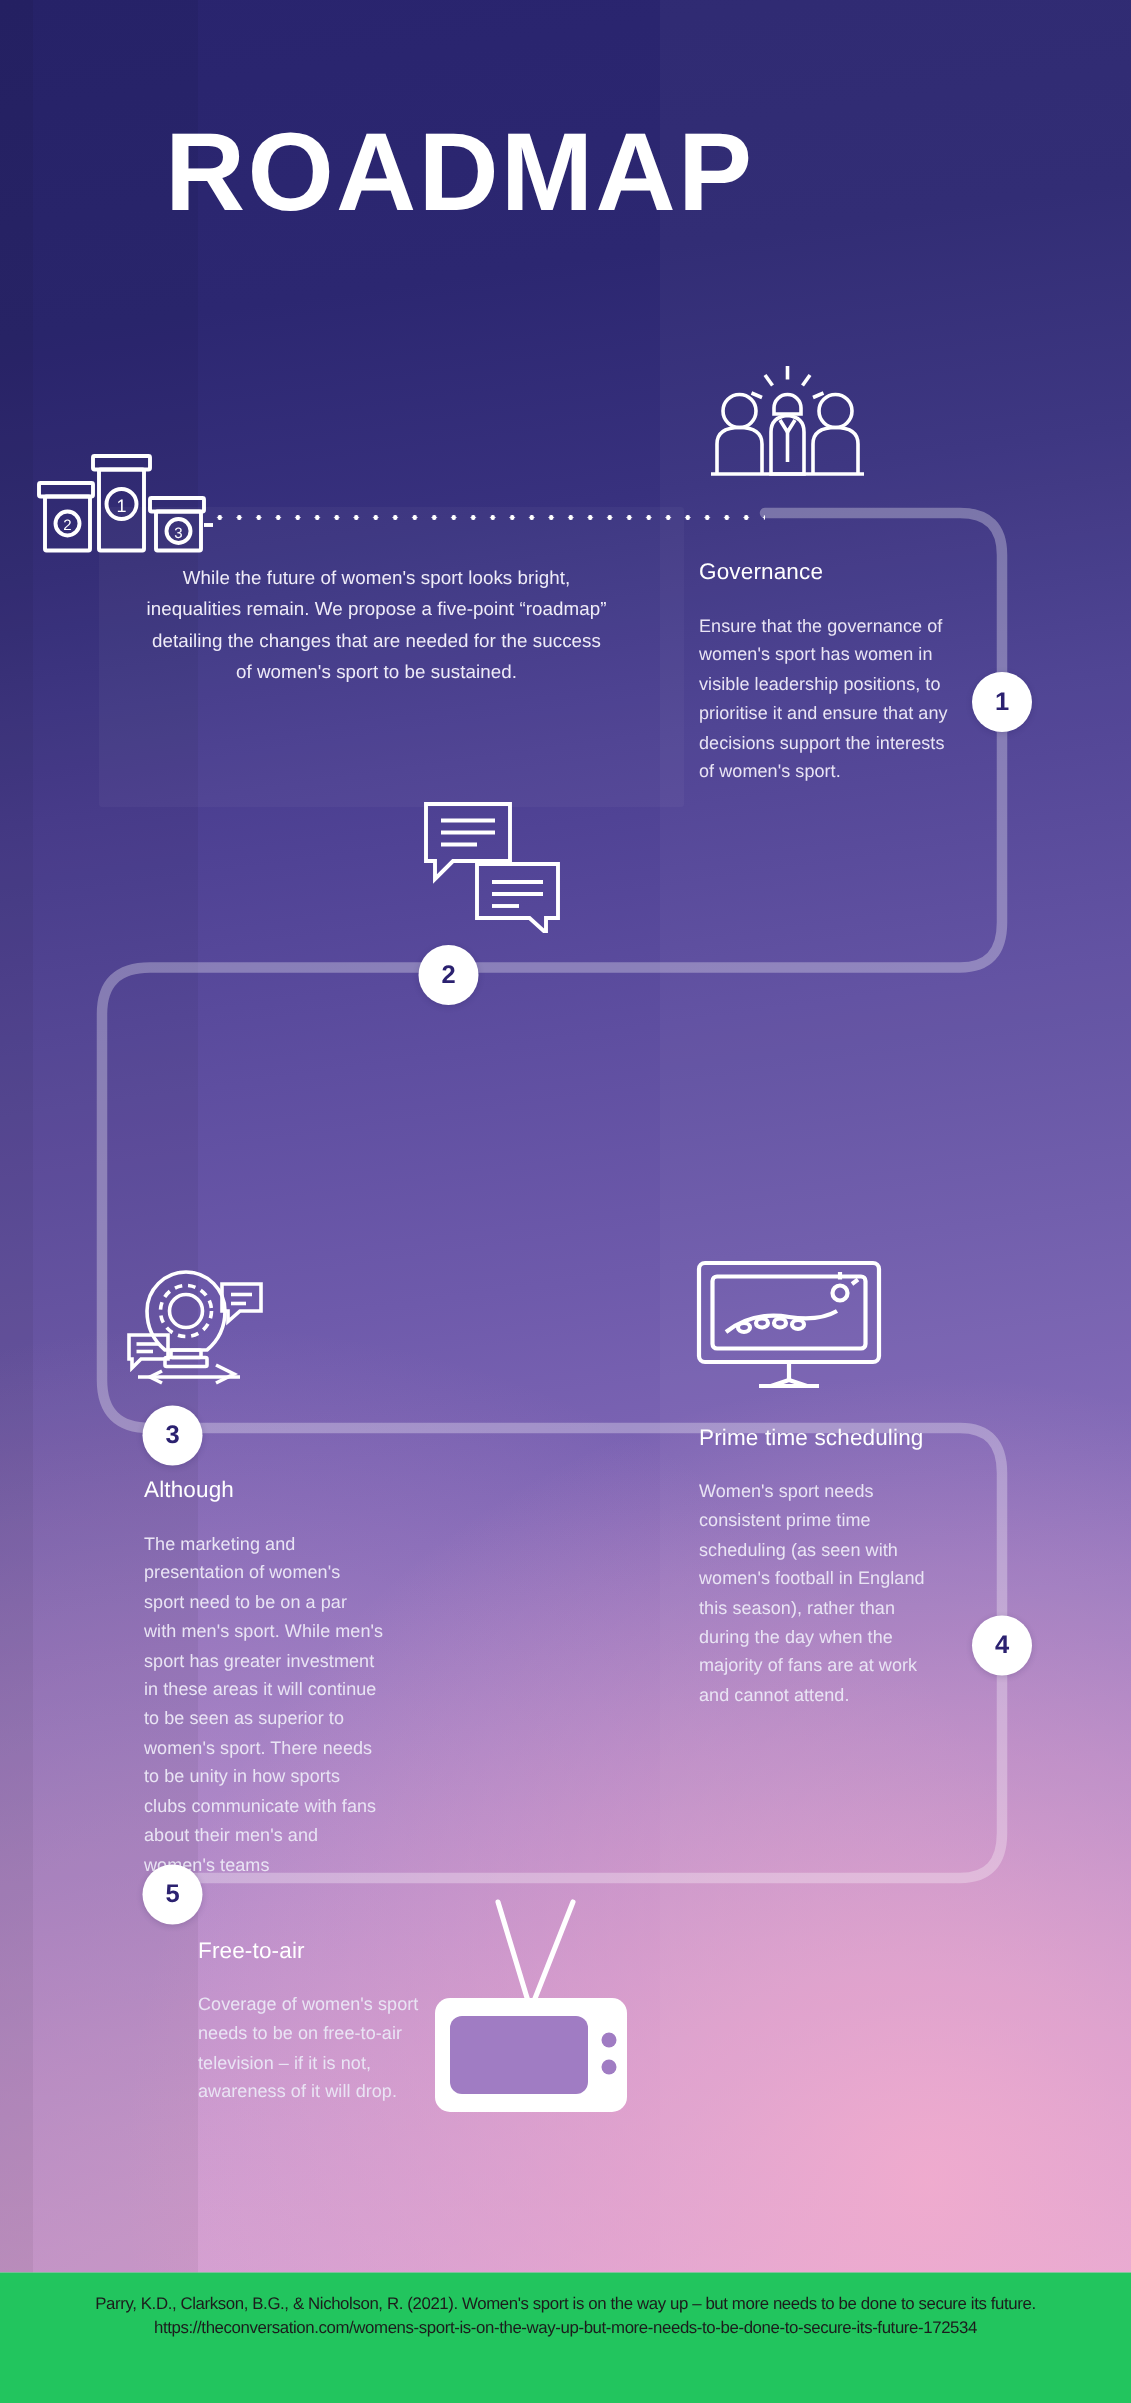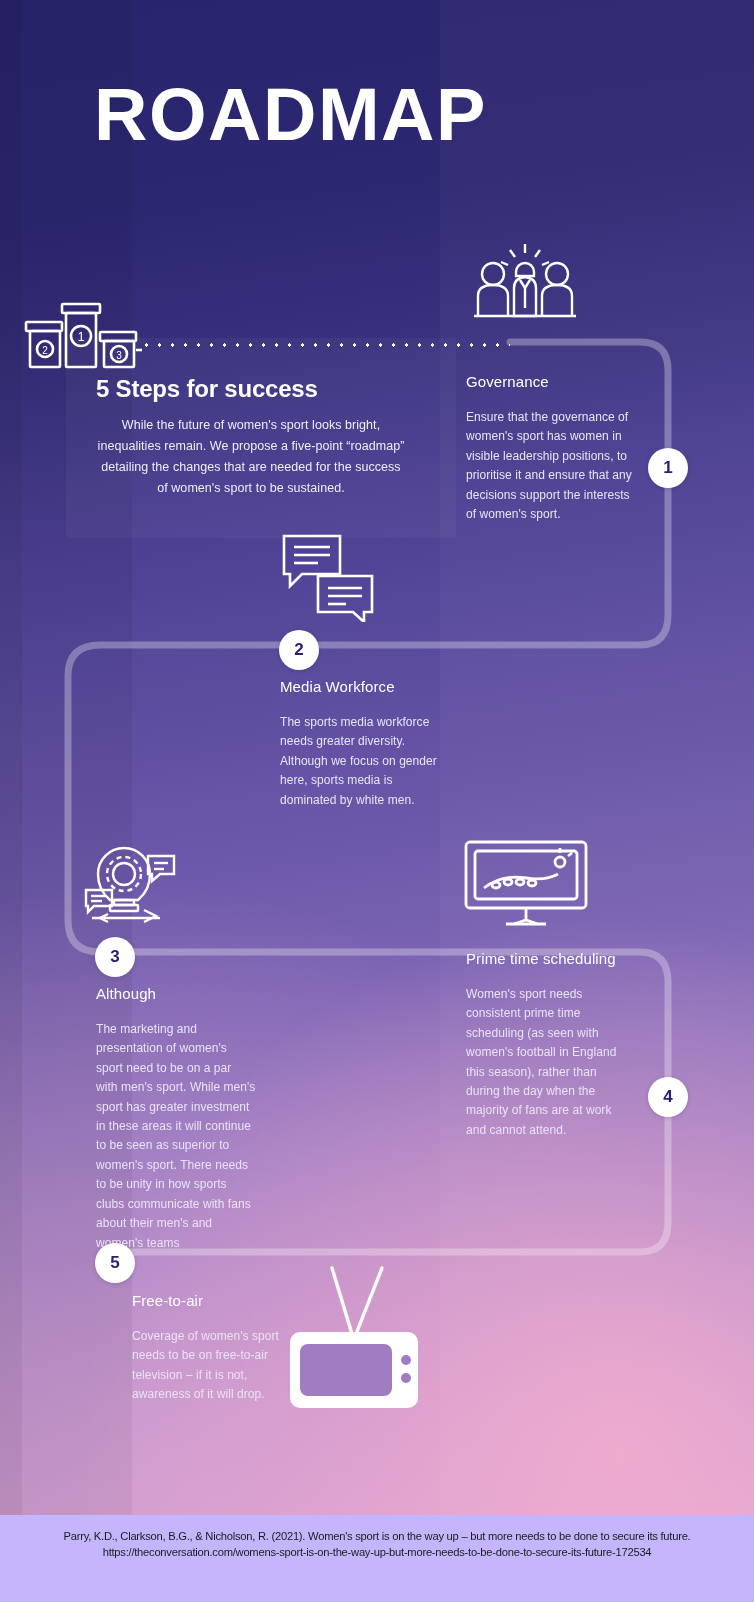--- a/index.html
+++ b/index.html
@@ -42,21 +42,21 @@
   .bg-stripe.s2{left:22px;width:110px;background:rgba(0,0,0,0.05);}
   .bg-stripe.s3{left:440px;width:314px;background:rgba(255,255,255,0.030);}
   .panel-top{
     position:absolute;left:66px;top:338px;width:390px;height:200px;
     background:rgba(255,255,255,0.035);
     border-radius:2px;
   }
 
   
   .title{
-    position:absolute;left:94px;top:78px;
+    position:absolute;left:110px;top:78px;
     font-size:74px;font-weight:bold;color:#ffffff;
     letter-spacing:1.5px;line-height:1;
   }
   .subtitle{
     position:absolute;left:94px;top:178px;width:520px;
     font-size:34px;color:#ffffff;font-weight:300;line-height:1.28;
     letter-spacing:-0.2px;
   }
 
   
@@ -93,21 +93,21 @@
   
   .dots{
     position:absolute;left:140px;top:342px;width:370px;height:6px;
     background-image:radial-gradient(circle, #ffffff 1.6px, rgba(255,255,255,0) 1.7px);
     background-size:13px 6px;background-repeat:repeat-x;
   }
 
   
   .footer{
     position:absolute;left:0;bottom:0;width:754px;height:87px;
-    background:#c4b5fd;
+    background:#22c55e;
     display:flex;align-items:flex-start;justify-content:center;
     padding-top:14px;box-sizing:border-box;
   }
   .footer p{
     margin:0;width:690px;text-align:center;
     font-size:11.2px;line-height:1.42;color:#1c1c1c;
     font-family:"Liberation Sans", sans-serif;
     letter-spacing:-0.25px;
   }
 </style>
@@ -224,39 +224,34 @@
         <line x1="96" y1="6" x2="70" y2="72"></line>
       </g>
       <rect x="4" y="70" width="128" height="76" rx="10" fill="#ffffff"></rect>
       <rect x="14" y="82" width="92" height="52" rx="8" fill="#a07cc3"></rect>
       <circle cx="120" cy="98" r="5" fill="#a07cc3"></circle>
       <circle cx="120" cy="116" r="5" fill="#a07cc3"></circle>
     </svg>
   </div>
 
   <div class="block" style="left:96px;top:375px;width:310px;">
-    <h2>5 Steps for success</h2>
     <p class="intro">While the future of women's sport looks bright, inequalities remain. We propose a five-point “roadmap” detailing the changes that are needed for the success of women's sport to be sustained.</p>
   </div>
 
   <div class="badge" style="left:648px;top:448px;">
     <span>1</span>
   </div>
   <div class="block" style="left:466px;top:373px;width:168px;">
     <h3>Governance</h3>
     <p>Ensure that the governance of women's sport has women in visible leadership positions, to prioritise it and ensure that any decisions support the interests of women's sport.</p>
   </div>
 
   <div class="badge" style="left:279px;top:630px;">
     <span>2</span>
   </div>
-  <div class="block" style="left:280px;top:678px;width:165px;">
-    <h3>Media Workforce</h3>
-    <p>The sports media workforce needs greater diversity. Although we focus on gender here, sports media is dominated by white men.</p>
-  </div>
 
   <div class="badge" style="left:95px;top:937px;">
     <span>3</span>
   </div>
   <div class="block" style="left:96px;top:985px;width:160px;">
     <h3>Although</h3>
     <p>The marketing and presentation of women's sport need to be on a par with men's sport. While men's sport has greater investment in these areas it will continue to be seen as superior to women's sport. There needs to be unity in how sports clubs communicate with fans about their men's and women's teams</p>
   </div>
 
   <div class="badge" style="left:648px;top:1077px;">

